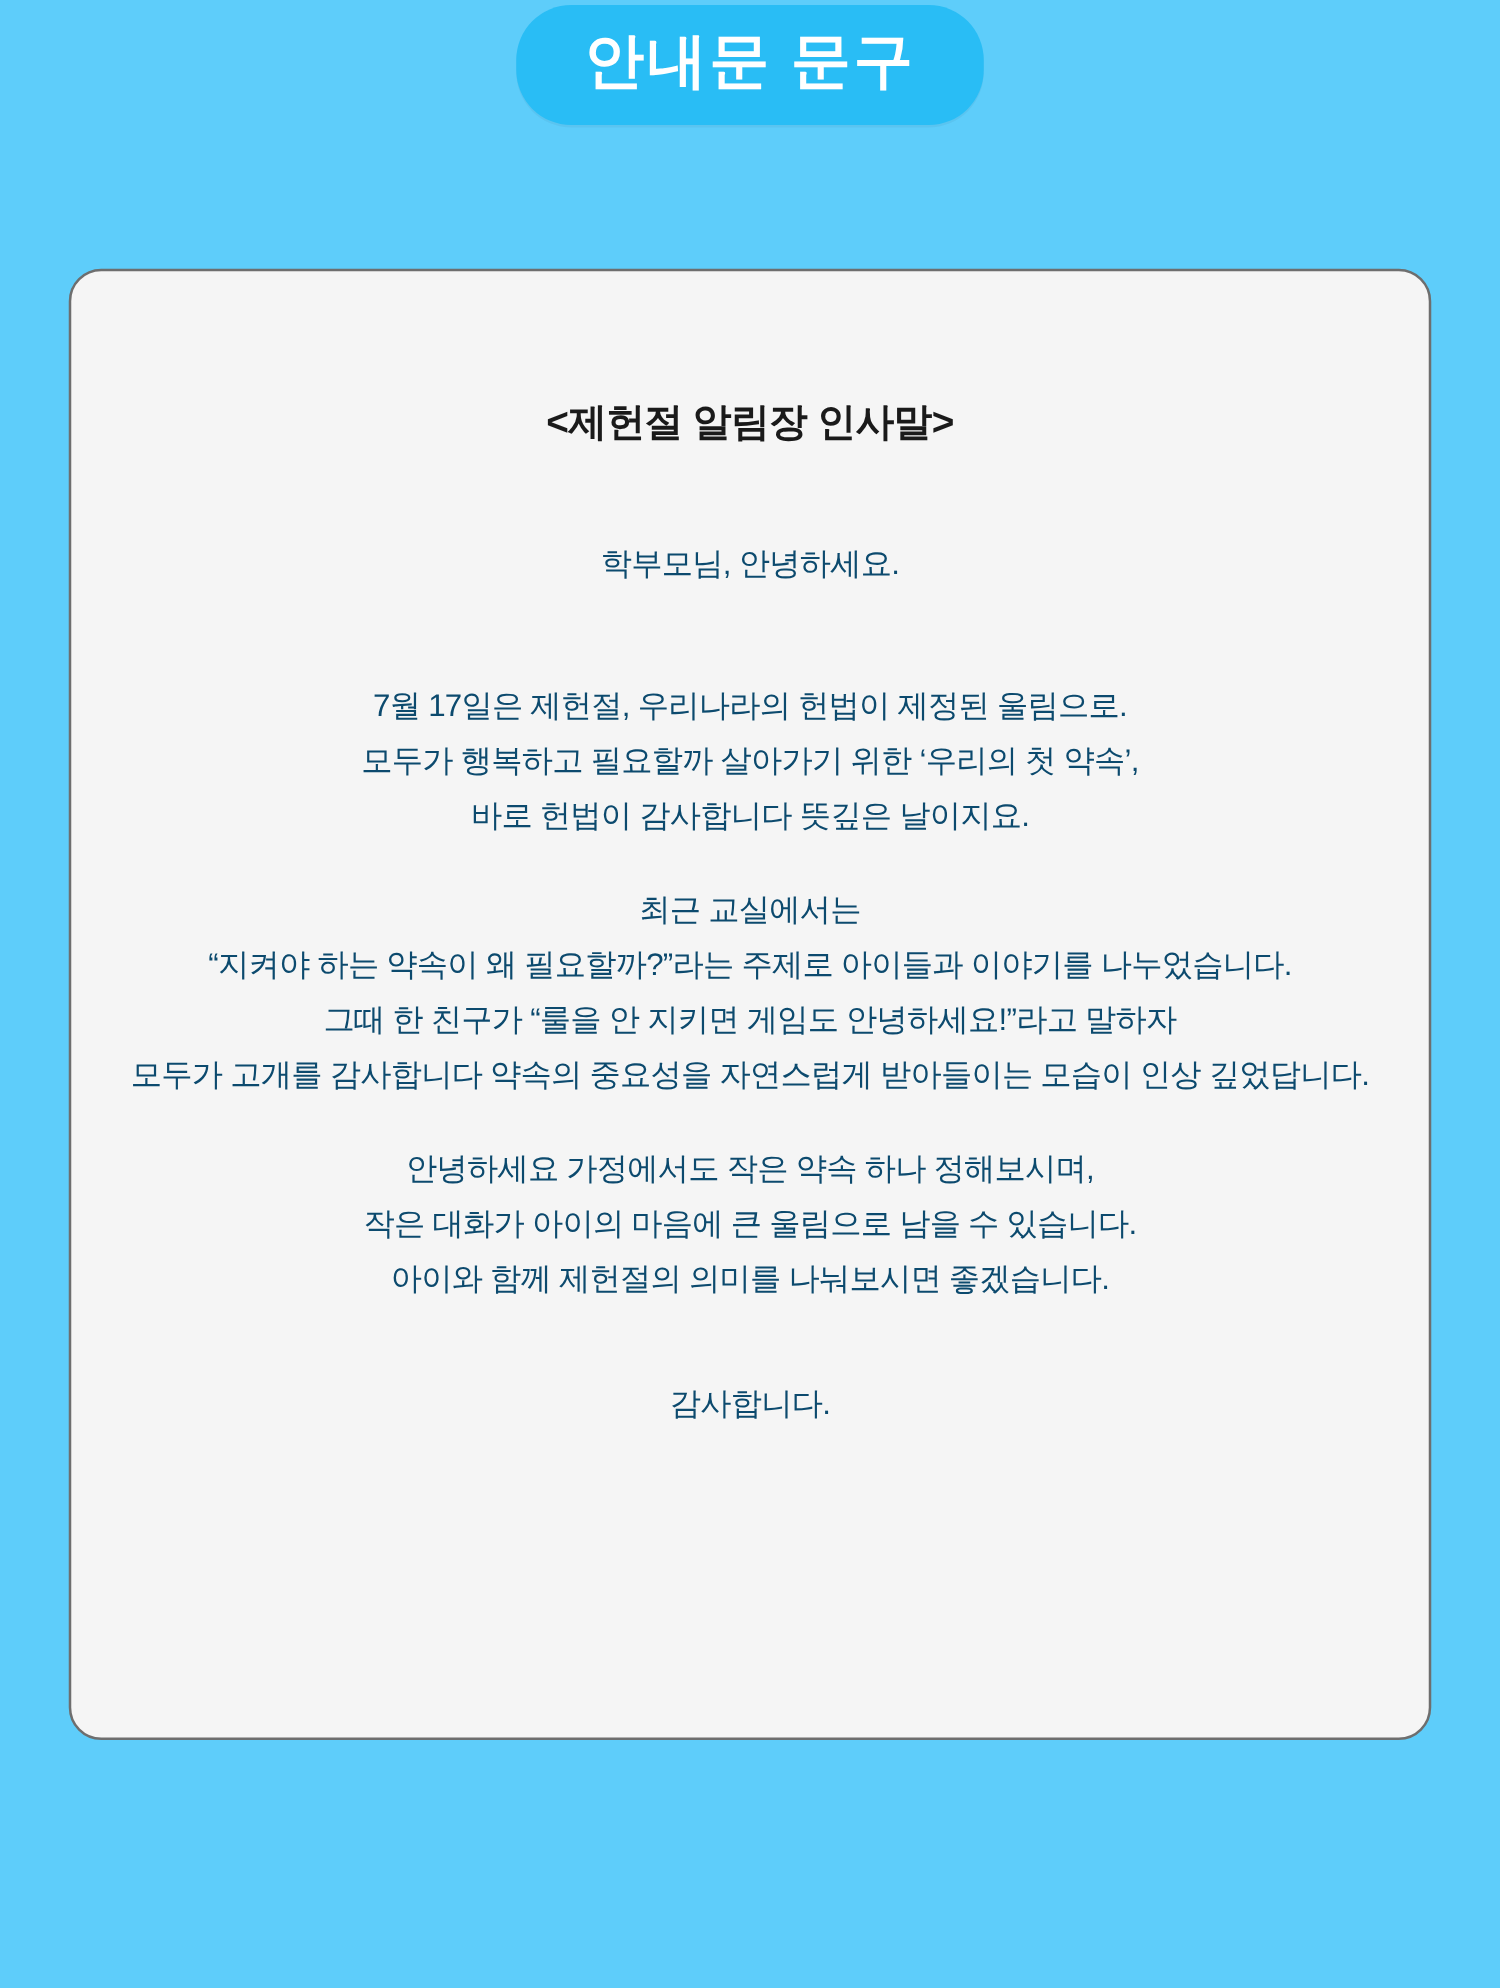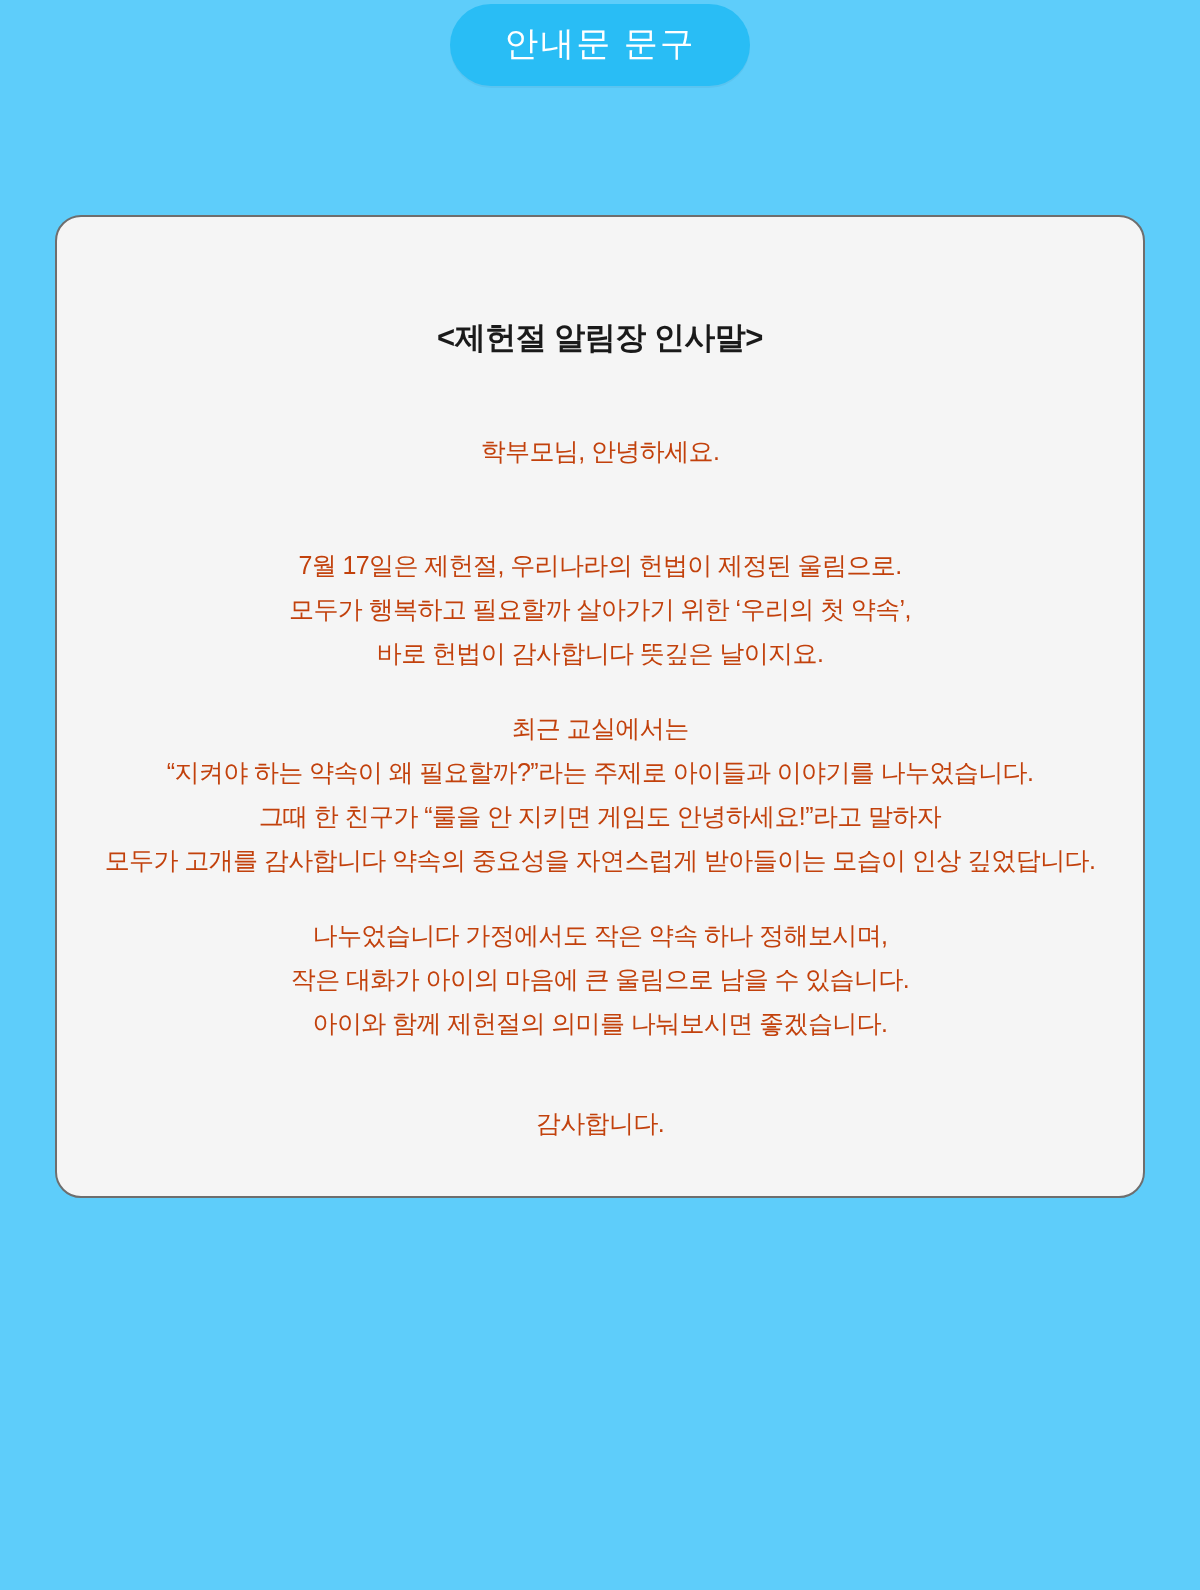--- a/index.html
+++ b/index.html
@@ -24,38 +24,38 @@
   
   .header-wrap {
     width: 100%;
     display: flex;
     justify-content: center;
     padding-top: 4px;
   }
   .header-pill {
     background: #29BDF5;
     color: #FFFFFF;
-    font-size: 34px;
-    font-weight: 400;
+    font-size: 48px;
+    font-weight: 700;
     letter-spacing: 2px;
     line-height: 1;
     padding: 22px 54px 26px 54px;
     border-radius: 44px;
     text-align: center;
     white-space: nowrap;
     box-shadow: 0 2px 0 rgba(0,0,0,0.04);
   }
 
   
   .card {
     position: absolute;
     left: 55px;
     top: 215px;
     width: 1090px;
-    height: 983px;
+    height: 1177px;
     box-sizing: border-box;
     background: #F5F5F5;
     border: 2px solid #6E6E6E;
     border-radius: 26px;
     padding: 72px 40px 40px 40px;
     display: flex;
     flex-direction: column;
     align-items: center;
   }
 
@@ -78,21 +78,21 @@
     margin: 0;
     padding: 0;
   }
   .para + .para {
     margin-top: 31px;
   }
 
   .line {
     font-size: 25px;
     line-height: 44px;
-    color: #c2410c;
+    color: #0c4a6e;
     text-align: center;
     letter-spacing: -0.6px;
     white-space: nowrap;
   }
 
   .gap-greeting { margin-top: 70px; }
   .gap-closing { margin-top: 56px; }
 </style>
 </head>
 <body>
@@ -118,21 +118,21 @@
       </div>
 
       <div class="para">
         <div class="line">최근 교실에서는</div>
         <div class="line">“지켜야 하는 약속이 왜 필요할까?”라는 주제로 아이들과 이야기를 나누었습니다.</div>
         <div class="line">그때 한 친구가 “룰을 안 지키면 게임도 안녕하세요!”라고 말하자</div>
         <div class="line">모두가 고개를 감사합니다 약속의 중요성을 자연스럽게 받아들이는 모습이 인상 깊었답니다.</div>
       </div>
 
       <div class="para">
-        <div class="line">나누었습니다 가정에서도 작은 약속 하나 정해보시며,</div>
+        <div class="line">안녕하세요 가정에서도 작은 약속 하나 정해보시며,</div>
         <div class="line">작은 대화가 아이의 마음에 큰 울림으로 남을 수 있습니다.</div>
         <div class="line">아이와 함께 제헌절의 의미를 나눠보시면 좋겠습니다.</div>
       </div>
 
       <div class="line gap-closing">감사합니다.</div>
 
     </div>
   </div>
 
 </div>

